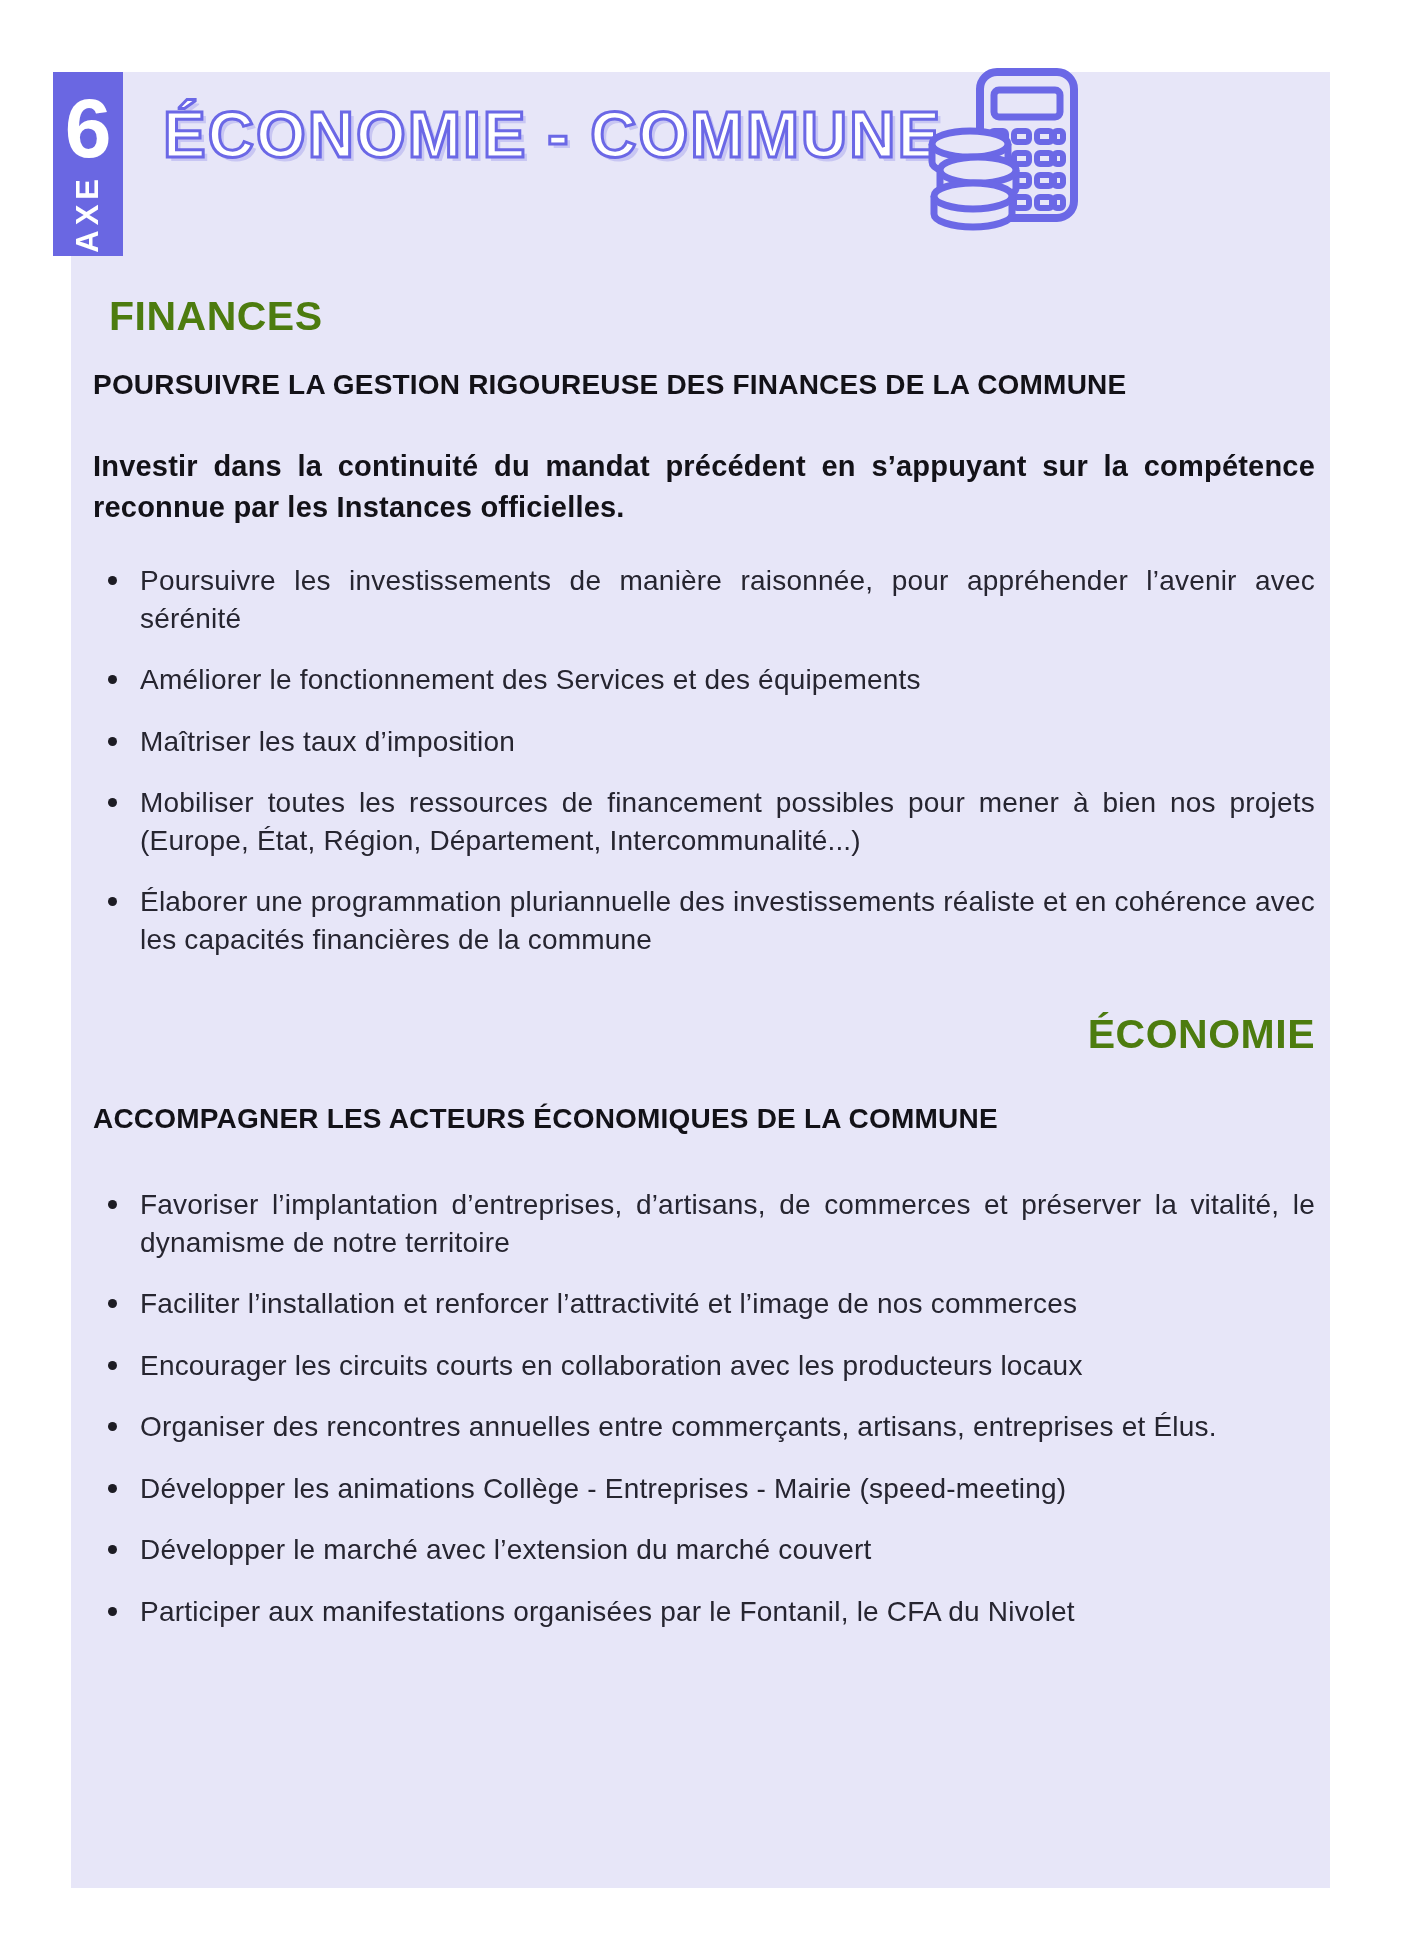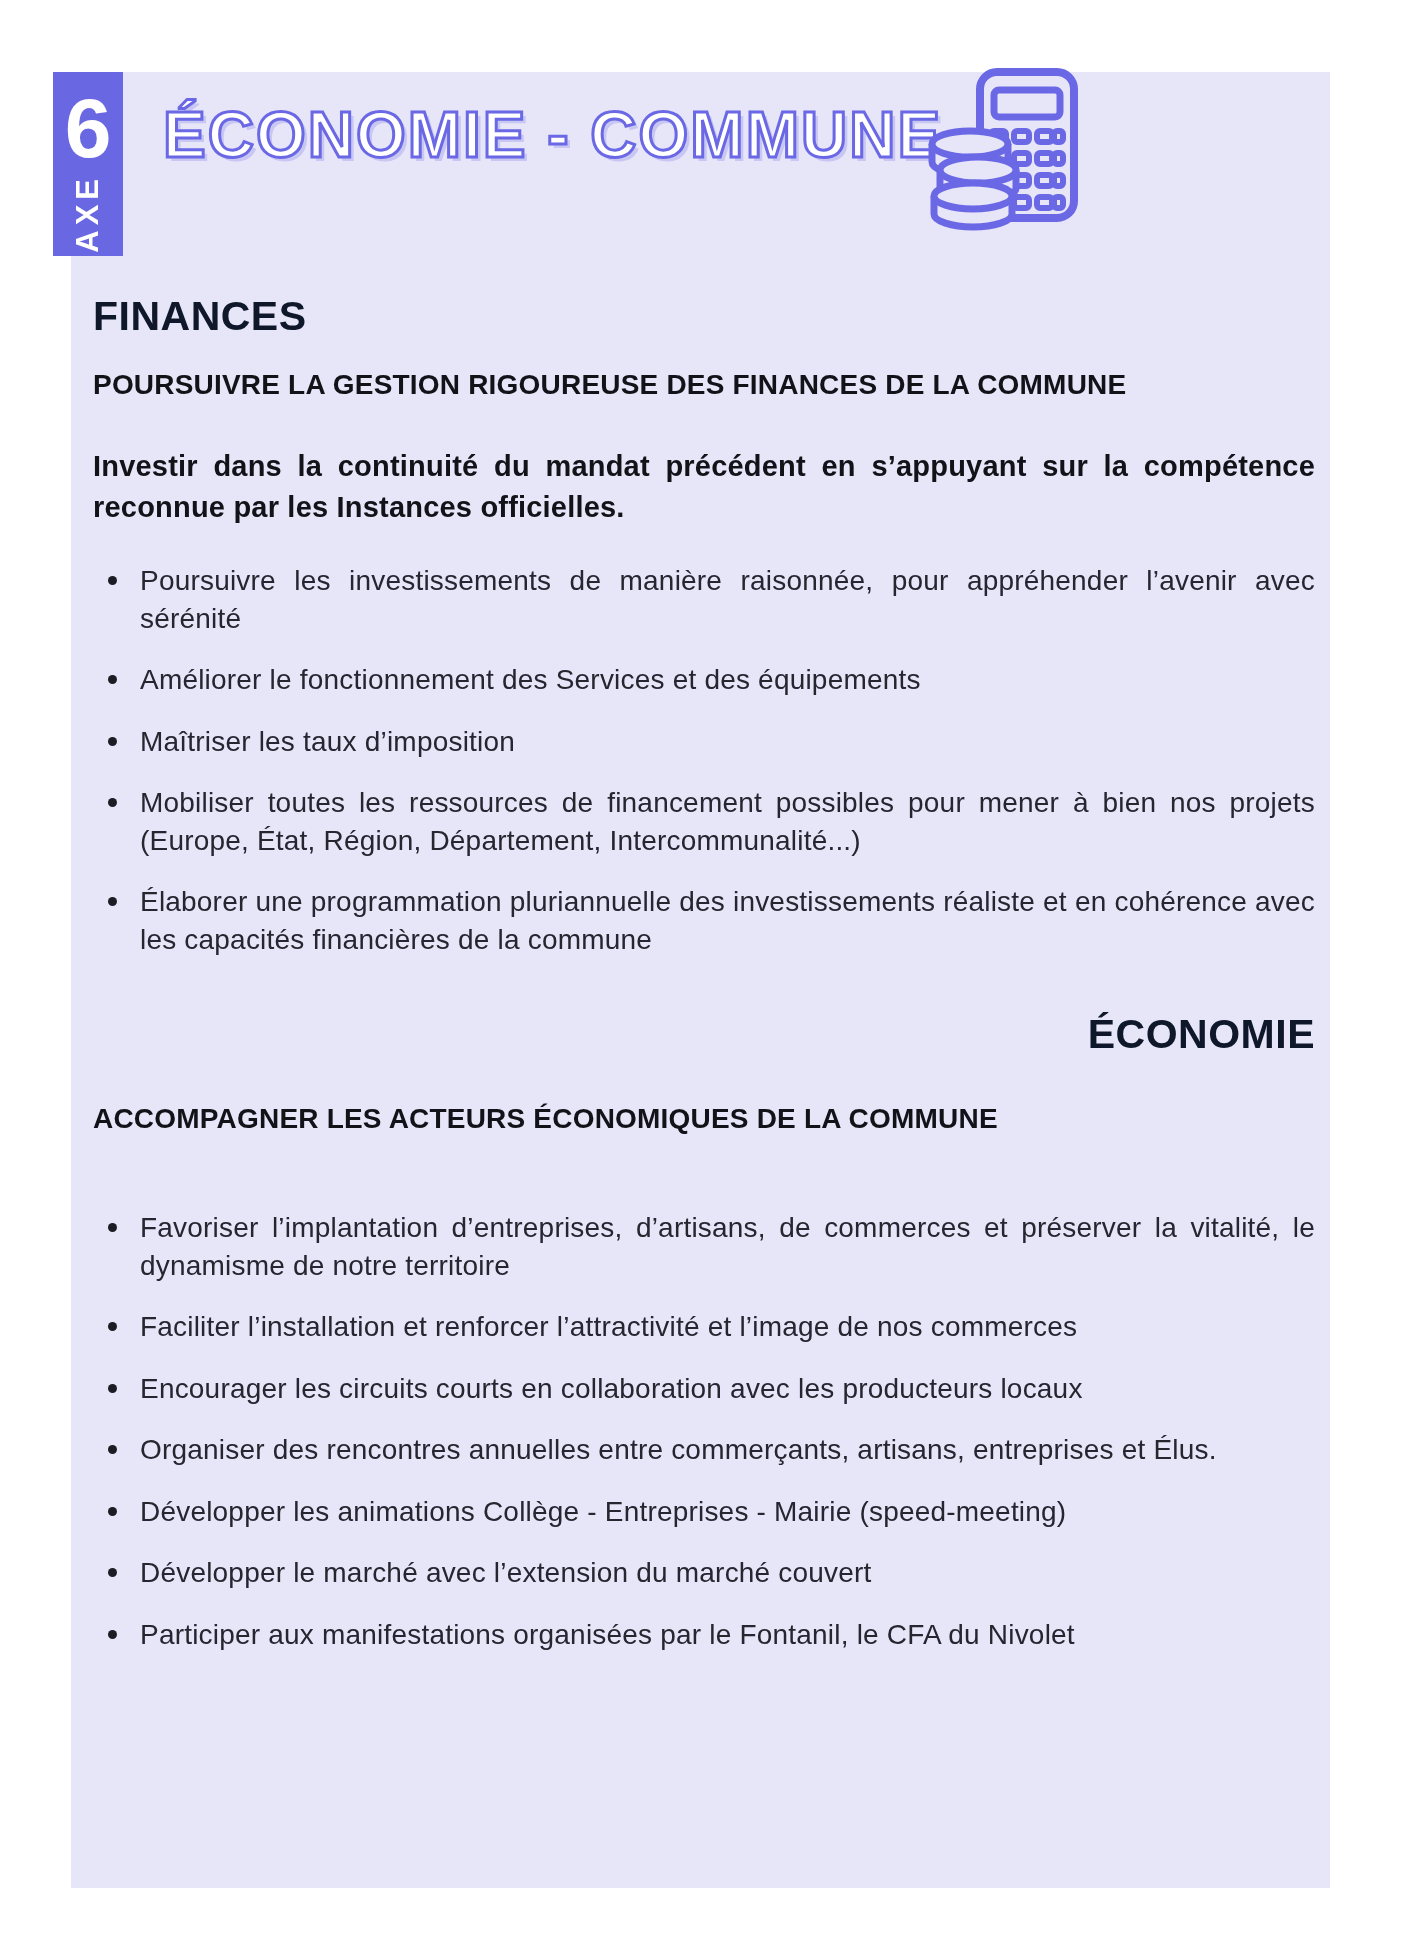--- a/index.html
+++ b/index.html
@@ -27,29 +27,29 @@
     position:absolute;left:163px;top:96px;z-index:2;
     font-size:64px;line-height:78px;font-weight:bold;letter-spacing:2px;
     color:#ffffff;-webkit-text-stroke:3px #6b68e6;
     text-shadow:4px 4px 0 rgba(108,105,226,0.25);
     white-space:nowrap;
   }
   .header-icon{position:absolute;left:928px;top:64px;width:152px;height:168px;z-index:2;}
   
   .content{position:absolute;left:93px;top:292px;width:1222px;z-index:2;}
   .section-heading{
-    font-size:41px;line-height:48px;font-weight:bold;color:#0f172a;
-    margin:0 0 30px 0;letter-spacing:0.5px;
+    font-size:41px;line-height:48px;font-weight:bold;color:#4d7c0f;
+    margin:0 0 30px 16px;letter-spacing:0.5px;
   }
   .section-heading.second{margin-top:52px;margin-bottom:46px;text-align:right;}
   .section-subheading{
     font-size:28px;line-height:30px;font-weight:bold;color:#131218;
     margin:0 0 46px 0;letter-spacing:0.2px;
   }
-  .section-subheading.second{margin-bottom:75px;}
+  .section-subheading.second{margin-bottom:52px;}
   .section-intro{
     font-size:29px;line-height:41px;font-weight:bold;color:#131218;
     text-align:justify;margin:0 0 34px 0;letter-spacing:0.2px;
   }
   ul.bullets{list-style:none;margin:0;padding:0;
     font-size:28px;line-height:37.5px;color:#262530;text-align:justify;
     letter-spacing:0.2px;
   }
   ul.bullets li{position:relative;padding-left:47px;margin-top:24px;}
   ul.bullets li::before{

